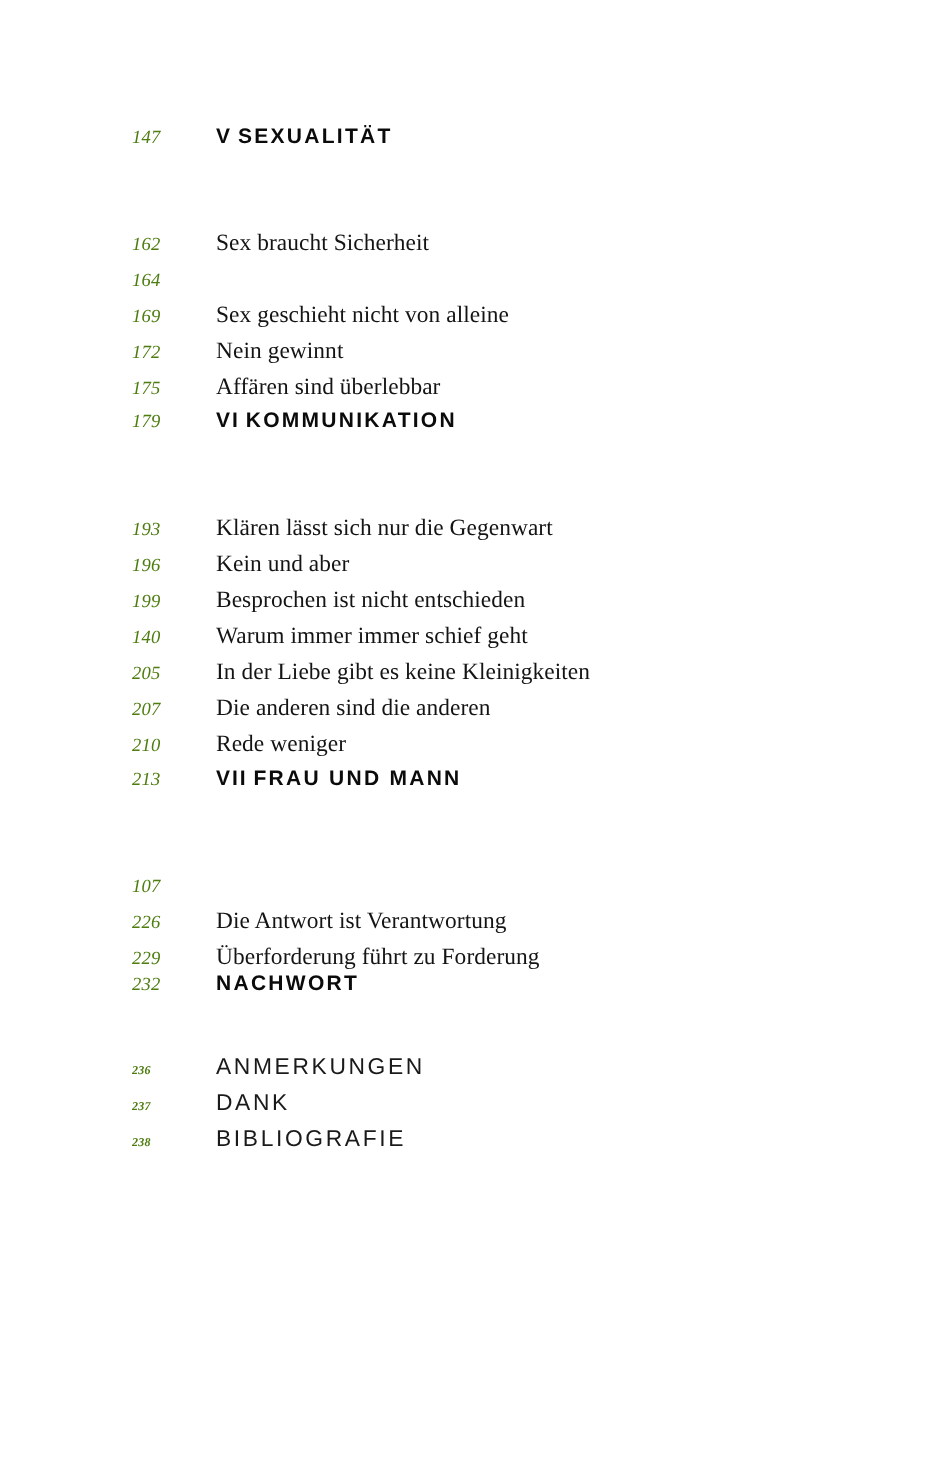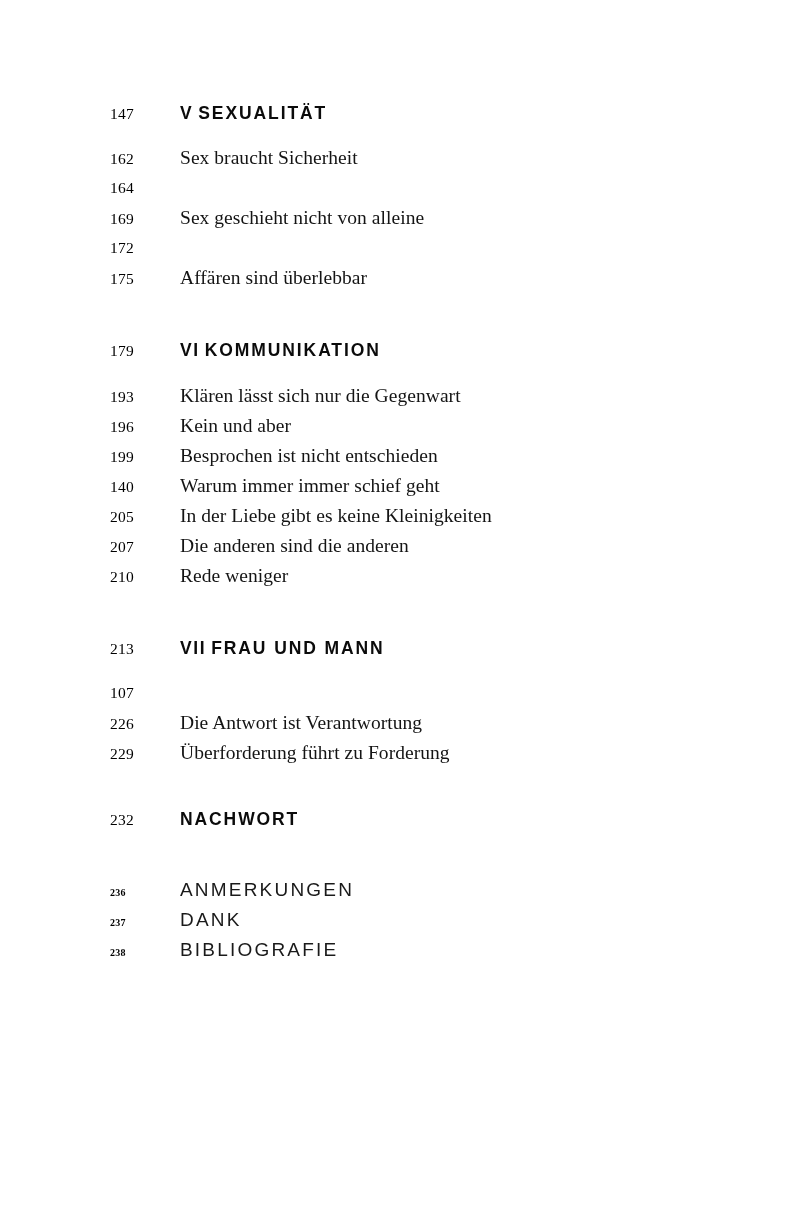--- a/index.html
+++ b/index.html
@@ -36,22 +36,23 @@
   .row {
     display: flex;
     align-items: baseline;
   }
   .num {
     width: 70px;
     flex: 0 0 70px;
     font-family: "Liberation Serif", "DejaVu Serif", serif;
     font-size: 15.5px;
     line-height: 1;
-    color: #000000;
+    color: #4d7c0f;
     letter-spacing: 0.2px;
+    font-style: italic;
   }
   .label {
     flex: 1 1 auto;
   }
 
   
   .section-head {
     margin-bottom: 0;
   }
   .section-head .num {
@@ -83,20 +84,21 @@
   }
   .entry .label {
     font-family: "Liberation Serif", "DejaVu Serif", serif;
     font-size: 19.5px;
     line-height: 30px;
     letter-spacing: 0.05px;
     color: #141414;
   }
   .entry .num {
     line-height: 30px;
+    margin-top: 46px;
   }
 
   
   .group {
     margin-bottom: 0;
   }
   .gap-section {
     height: 48px;
   }
   .gap-nachwort {
@@ -146,20 +148,21 @@
         </div>
         <div class="row entry">
           <div class="num">164</div>
         </div>
         <div class="row entry">
           <div class="num">169</div>
           <div class="label">Sex geschieht nicht von alleine</div>
         </div>
         <div class="row entry">
           <div class="num">172</div>
+          <div class="label">Nein gewinnt</div>
         </div>
         <div class="row entry">
           <div class="num">175</div>
           <div class="label">Affären sind überlebbar</div>
         </div>
       </div>
     </div>
 
     <div class="gap-section"></div>
 

